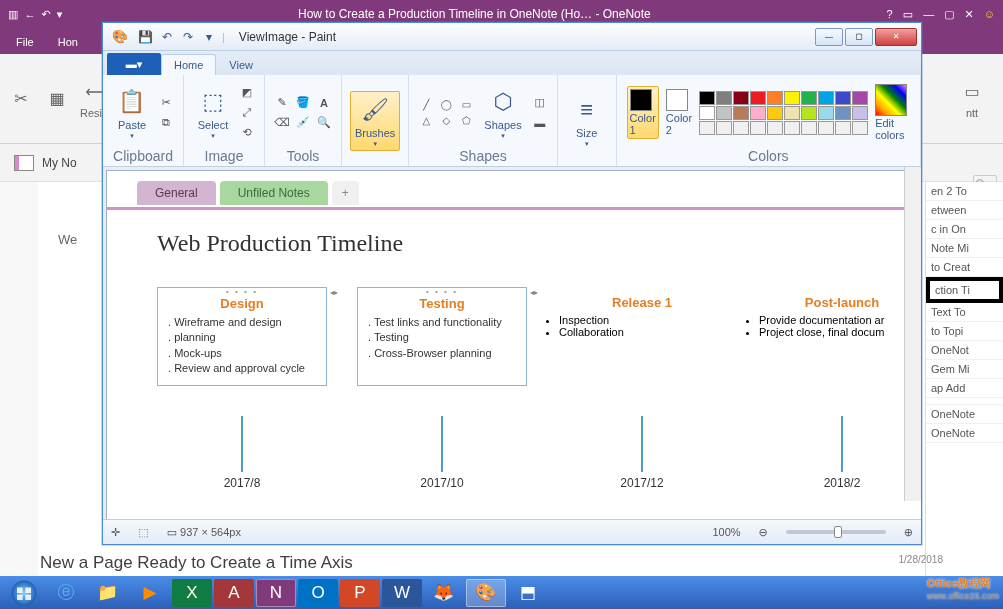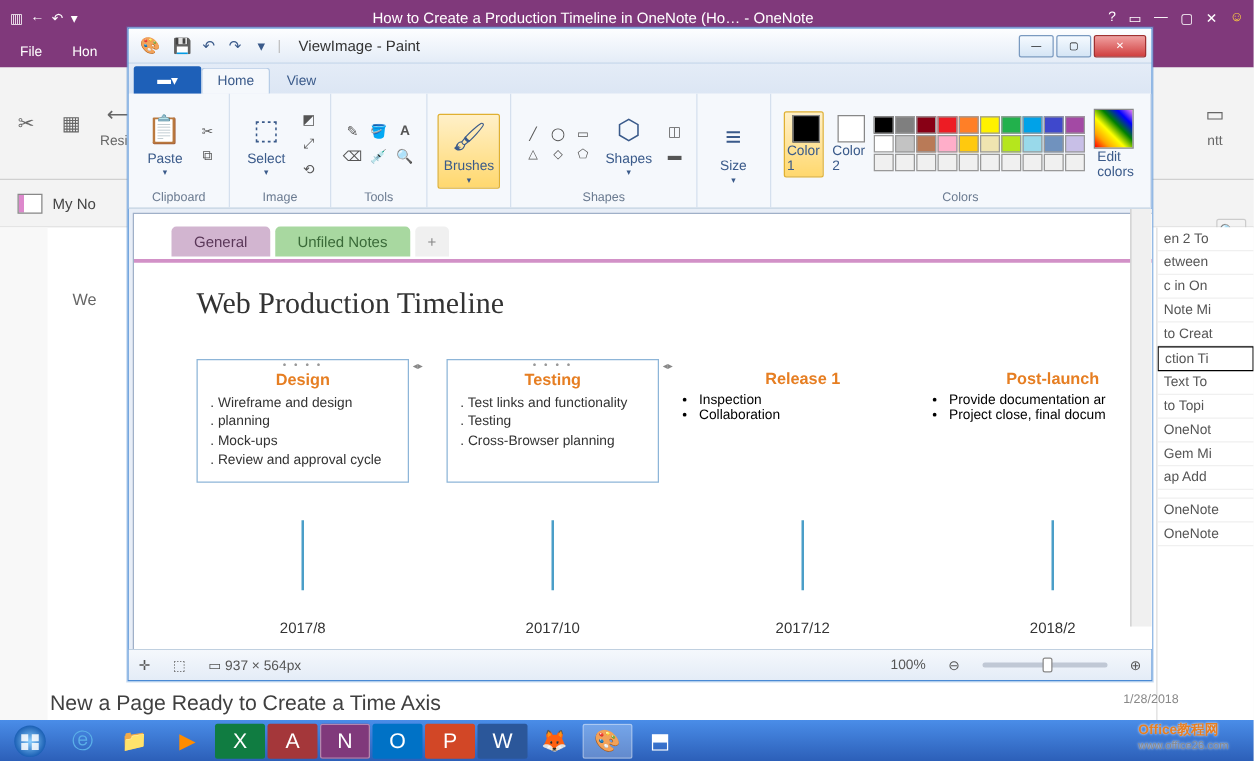--- a/index.html
+++ b/index.html
@@ -16,21 +16,21 @@
 .on-rgroup{display:flex;flex-direction:column;align-items:center;gap:2px;font-size:10px;color:#666}
 .on-rgroup .ic{width:26px;height:26px;display:flex;align-items:center;justify-content:center;font-size:16px}
 .on-notebook{height:38px;display:flex;align-items:center;padding-left:14px;gap:8px;border-bottom:1px solid #e0e0e0}
 .on-nb-ic{width:20px;height:16px;border:1px solid #888;background:linear-gradient(to right,#d8c 0 4px,white 4px)}
 .on-nb-name{font-size:12px;color:#444}
 .on-body{position:absolute;top:182px;left:0;right:0;bottom:33px;background:#fff;display:flex}
 .on-thumb{width:38px;background:#f8f8f8}
 .on-page{flex:1;padding:40px 20px}
 .on-right{width:78px;border-left:1px solid #ddd;background:#fff;overflow:hidden}
 .on-right div{padding:3px 5px;white-space:nowrap;border-bottom:1px solid #f0f0f0;color:#555;font-size:11px}
-.on-right .sel{border:1px solid #000000}
+.on-right .sel{border:4px solid #000000}
 .on-search{position:absolute;right:6px;top:175px;width:24px;height:20px;border:1px solid #ccc;border-radius:2px;display:flex;align-items:center;justify-content:center;color:#888}
 .on-footer{position:absolute;left:40px;bottom:36px;font-size:17px;color:#404040}
 .on-date-right{position:absolute;right:60px;bottom:44px;color:#888;font-size:10px}
 .on-tabmini{position:absolute;left:55px;top:225px;width:40px;height:14px;background:#d2b5d0;font-size:8px;color:#5a3758;padding:1px 3px}
 
 
 .paint-window{position:absolute;left:102px;top:22px;width:820px;height:523px;background:#fff;border:1px solid #4a8ad4;box-shadow:0 0 0 1px rgba(74,138,212,.3);display:flex;flex-direction:column}
 .paint-titlebar{height:28px;background:linear-gradient(#fdfeff,#e4ecf7);border-bottom:1px solid #b8cde6;display:flex;align-items:center;padding:0 4px}
 .paint-icon{width:18px;height:18px;margin:0 4px;display:flex;align-items:center;justify-content:center;color:#d97b2f;font-size:13px}
 .paint-qat{display:flex;gap:3px;margin-left:4px}
@@ -41,34 +41,34 @@
 .paint-wctl .close{background:linear-gradient(#f0a0a0,#d04040);color:#fff;border-color:#a03030;width:42px}
 
 .paint-tabs{height:24px;display:flex;align-items:flex-end;background:linear-gradient(#e4ecf7,#dce6f4);padding-left:4px}
 .file-tab{width:54px;height:22px;background:#1e60b8;color:#fff;display:flex;align-items:center;justify-content:center;font-size:11px;border-radius:2px 2px 0 0}
 .rtab{padding:4px 12px;color:#3a5a8a;font-size:11px;border:1px solid transparent;border-bottom:none}
 .rtab.active{background:#f5f8fc;border-color:#b8cde6;border-radius:3px 3px 0 0}
 
 .paint-ribbon{height:92px;background:#f5f8fc;border-bottom:1px solid #c0d0e0;display:flex}
 .rgroup{border-right:1px solid #d5e0ee;padding:3px 8px 1px;display:flex;flex-direction:column;align-items:center;justify-content:space-between}
 .rgroup-body{flex:1;display:flex;align-items:center;gap:4px}
-.rgroup-label{font-size:10px;color:#6a7a90;padding:1px 0}
+.rgroup-label{font-size:14px;color:#6a7a90;padding:1px 0}
 
 .bigbtn{display:flex;flex-direction:column;align-items:center;gap:1px;padding:2px 4px;color:#3a5a8a;font-size:10px;border:1px solid transparent;border-radius:2px}
 .bigbtn.hot{background:linear-gradient(#fff0c8,#ffd86e);border-color:#e0b030}
 .bigbtn .bi{width:32px;height:32px;display:flex;align-items:center;justify-content:center;font-size:22px}
 .smcol{display:flex;flex-direction:column;gap:4px}
 .smrow{display:flex;gap:3px}
 .sm{width:18px;height:16px;display:flex;align-items:center;justify-content:center;font-size:11px;color:#555}
 
 .shapes-grid{display:grid;grid-template-columns:repeat(3,18px);gap:2px}
 .shapes-grid span{width:18px;height:14px;display:flex;align-items:center;justify-content:center;color:#555;font-size:10px}
 
 .swatch{width:22px;height:22px;border:1px solid #888}
-.colorbig{display:flex;flex-direction:column;align-items:flex-end;gap:1px;font-size:9px;color:#3a5a8a;padding:2px;border:1px solid transparent}
+.colorbig{display:flex;flex-direction:column;align-items:flex-start;gap:1px;font-size:9px;color:#3a5a8a;padding:2px;border:1px solid transparent}
 .colorbig.sel{background:linear-gradient(#fff0c8,#ffd86e);border-color:#e0b030;border-radius:2px}
 .palette{display:grid;grid-template-columns:repeat(10,16px);gap:1px}
 .palette span{width:16px;height:14px;border:1px solid #999}
 .editcolors{width:32px;height:32px;background:linear-gradient(45deg,red,orange,yellow,green,blue,violet);border:1px solid #888}
 
 .paint-canvas{flex:1;background:#e8eef7;overflow:auto;position:relative;border-bottom:1px solid #c0d0e0}
 .canvas-inner{width:937px;min-height:370px;margin:4px;background:#fff;box-shadow:0 0 0 1px #a0b0c8;position:relative}
 
 .on-tabs{display:flex;gap:4px;padding:10px 0 0 30px}
 .on-tab{padding:5px 18px;border-radius:4px 4px 0 0;font-size:12px}
@@ -83,36 +83,36 @@
 
 .timeline-row{display:flex;gap:30px;margin-top:30px;position:relative}
 .note-card{width:170px;background:#fff;border:1px solid #8db5d8;position:relative;padding:8px 10px;font-size:11px}
 .note-card .dots{position:absolute;top:-1px;left:50%;transform:translateX(-50%);letter-spacing:2px;color:#999;font-size:8px}
 .note-card .hand{position:absolute;top:0;right:-12px;font-size:8px;color:#888}
 .note-title{color:#e67e22;font-weight:600;text-align:center;font-size:13px;margin-bottom:4px}
 .note-card li{list-style:none;font-size:11px;color:#333;line-height:1.4}
 .note-card li:before{content:". "}
 .note-plain{width:170px;padding:8px 2px;font-size:11px}
 .stem{width:2px;height:56px;background:#4a9ec8;margin:0 auto}
-.axis-row{display:flex;gap:30px;margin-top:23px}
+.axis-row{display:flex;gap:30px;margin-top:4px}
 .axis-row div{width:170px;text-align:center;font-size:12px;color:#333}
 .vscroll{position:absolute;right:0;top:0;bottom:18px;width:17px;background:#f0f0f0;border-left:1px solid #ccc}
 
 .paint-status{height:24px;background:linear-gradient(#f5f8fc,#e4ecf7);display:flex;align-items:center;padding:0 8px;gap:18px;color:#555;font-size:10px}
 .paint-status .sp{flex:1}
 .zoom-slider{width:100px;height:4px;background:#c0c8d5;position:relative;border-radius:2px}
 .zoom-slider .knob{position:absolute;left:48px;top:-4px;width:8px;height:12px;background:#fff;border:1px solid #888;border-radius:2px}
 
 
 .taskbar{position:absolute;bottom:0;left:0;right:0;height:33px;background:linear-gradient(#4a8de8,#2c5fb8);display:flex;align-items:center;padding:0 4px;gap:2px}
 .start{width:40px;height:30px;display:flex;align-items:center;justify-content:center}
 .start svg{width:28px;height:28px}
 .tb{width:40px;height:28px;display:flex;align-items:center;justify-content:center;font-size:17px;border-radius:2px}
 .tb.act{background:rgba(255,255,255,.25);box-shadow:inset 0 0 0 1px rgba(255,255,255,.4)}
-.watermark{position:absolute;right:20px;bottom:8px;color:#e67e22;font-size:14px;font-weight:700;text-shadow:0 0 2px #fff}
+.watermark{position:absolute;right:4px;bottom:8px;color:#e67e22;font-size:14px;font-weight:700;text-shadow:0 0 2px #fff}
 .watermark small{color:#888;font-size:9px;display:block;font-weight:400}
 </style>
 </head>
 <body>
 
 <div class="onenote-titlebar">
   <div class="qat">
     <span>▥</span>
     <span>←</span>
     <span>↶</span>

